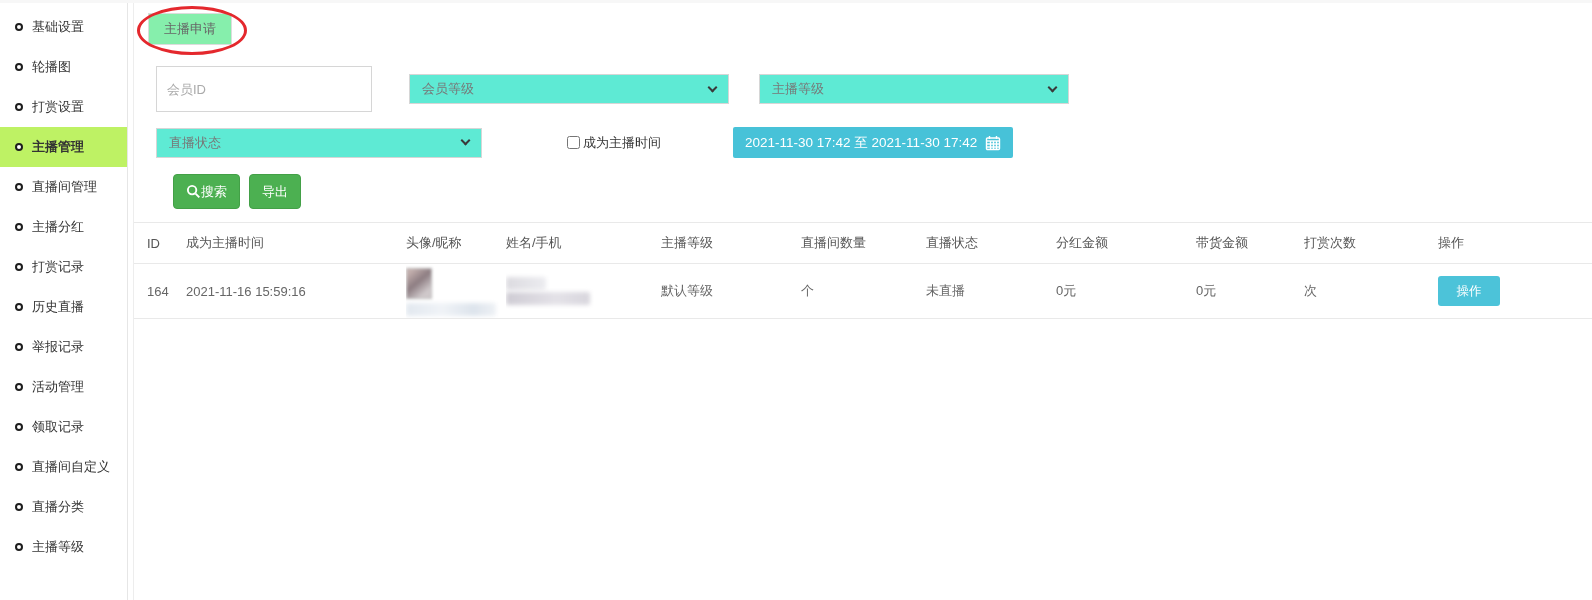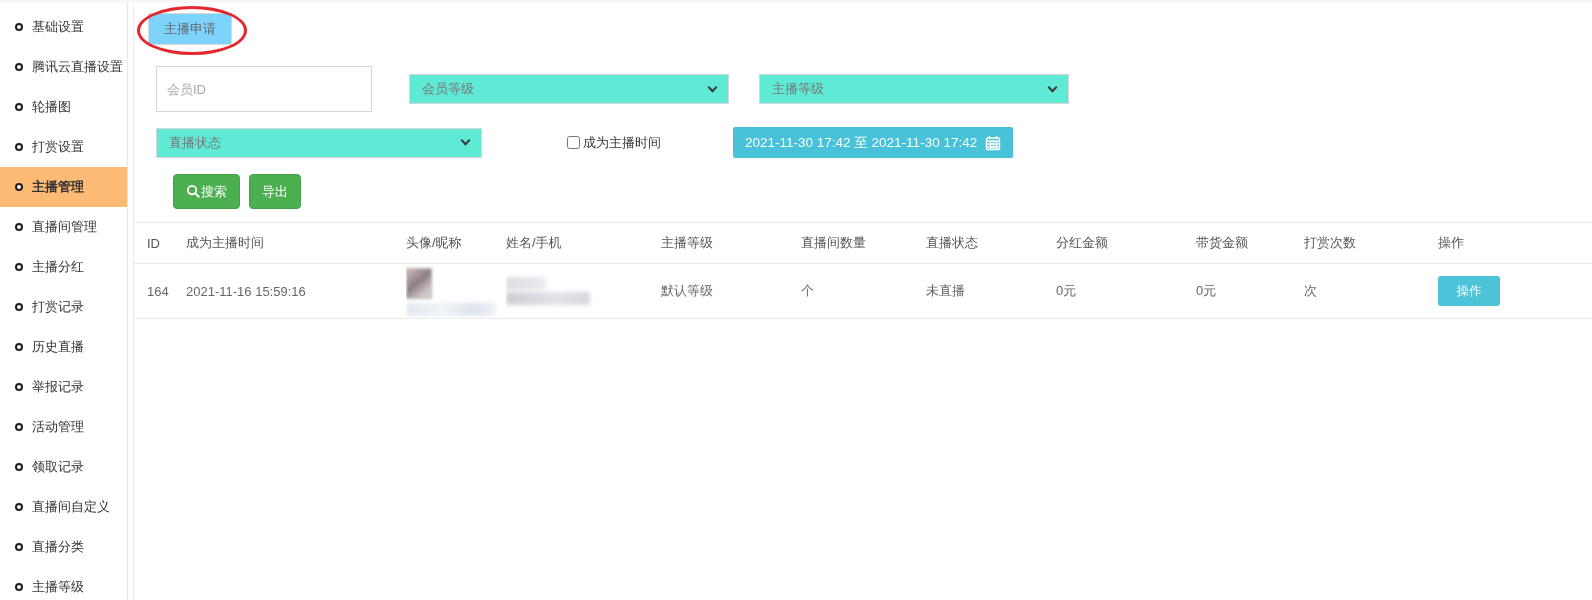--- a/index.html
+++ b/index.html
@@ -12,26 +12,26 @@
     width:1592px;height:600px;overflow:hidden;background:#fff;color:#333;
     font-family:"Liberation Sans","DejaVu Sans",sans-serif;font-size:13px;
   }
   .topstrip{height:3px;background:#f7f7f7;}
   .app{display:flex;height:597px;}
 
   
   .sidebar{width:128px;flex:none;border-right:1px solid #e6e6e6;padding-top:4px;background:#fff;}
   .side-item{height:40px;display:flex;align-items:center;gap:9px;padding-left:15px;color:#333;cursor:pointer;white-space:nowrap;}
   .side-item .dot{width:8px;height:8px;border:2px solid #1d1d1d;border-radius:50%;flex:none;background:#fff;}
-  .side-item.active{background:#fdba74;font-weight:bold;}
+  .side-item.active{background:#bef264;font-weight:bold;}
 
   
   .content{flex:1;position:relative;margin-left:5px;border-left:1px solid #ededed;padding-top:10px;}
   .tabwrap{position:relative;display:inline-block;margin-left:14px;}
-  .tab{display:inline-block;padding:6px 15px;border:1px solid #dcdcdc;color:#666;background:#7dd3fc;cursor:pointer;}
+  .tab{display:inline-block;padding:6px 15px;border:1px solid #dcdcdc;color:#666;background:#86efac;cursor:pointer;}
   .red-ellipse{position:absolute;left:-11px;top:-7px;right:-15px;bottom:-10px;border:3px solid var(--red);border-radius:50%;pointer-events:none;}
 
   
   .filters{padding-left:22px;margin-top:21px;}
   .frow{display:flex;align-items:center;}
   .frow + .frow{margin-top:15px;}
   input.text{width:216px;height:46px;border:1px solid var(--input-border);padding:0 10px;font-size:13px;color:#333;outline:none;font-family:inherit;}
   input.text::placeholder{color:#aaa;}
   .sel{height:30px;border:1px solid var(--input-border);display:flex;align-items:center;justify-content:space-between;padding:0 12px;color:#777;background:#5eead4;cursor:pointer;}
   .chev{width:7px;height:7px;border-right:2px solid #3a3a3a;border-bottom:2px solid #3a3a3a;transform:rotate(45deg);margin-top:-4px;flex:none;}
@@ -67,24 +67,20 @@
 </head>
 <body>
 
 <div class="topstrip"></div>
 <div class="app">
 
   <div class="sidebar">
     <div class="side-item">
       <span class="dot"></span>
       <span>基础设置</span>
-    </div>
-    <div class="side-item">
-      <span class="dot"></span>
-      <span>腾讯云直播设置</span>
     </div>
     <div class="side-item">
       <span class="dot"></span>
       <span>轮播图</span>
     </div>
     <div class="side-item">
       <span class="dot"></span>
       <span>打赏设置</span>
     </div>
     <div class="side-item active">

